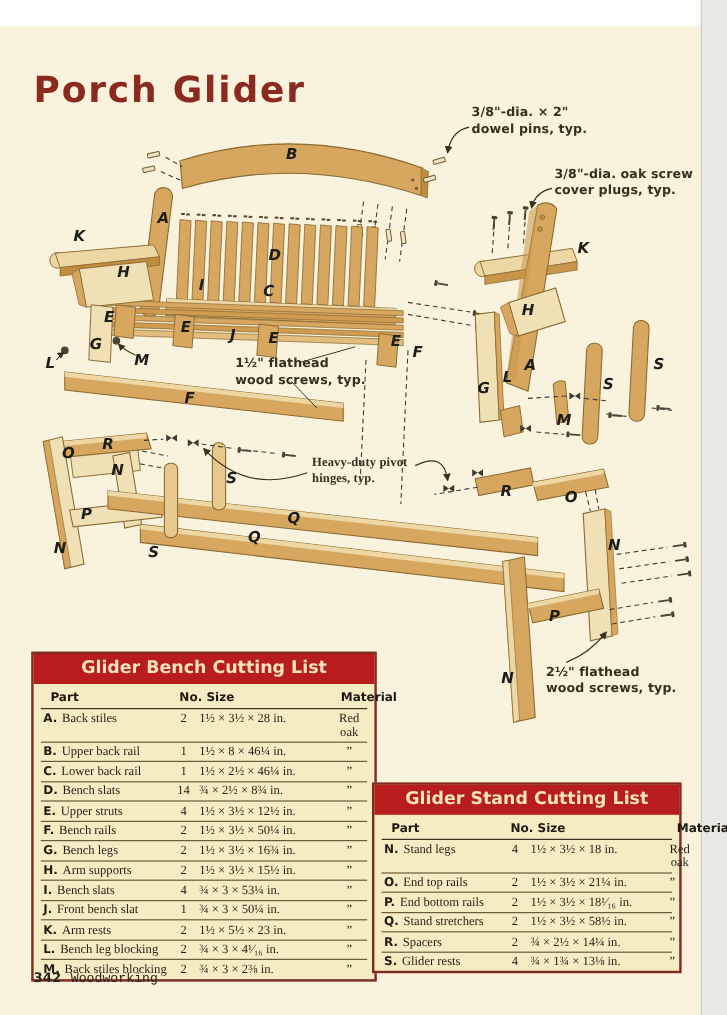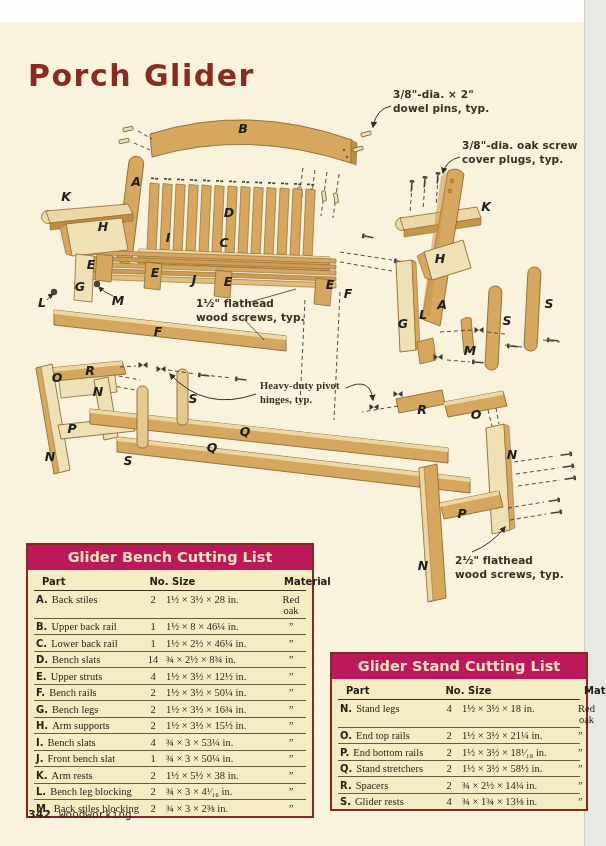--- a/index.html
+++ b/index.html
@@ -29,21 +29,21 @@
   .annotation {
     position:absolute; z-index:2; white-space:pre-line;
     font:bold 10.5px "DejaVu Sans", sans-serif; line-height:1.3;
     color:#35311f; letter-spacing:0.1px;
   }
   .cut-table {
     position:absolute; z-index:3; background:#f6ecc3;
     border:2px solid #7d2a1f; box-sizing:border-box;
   }
   .cut-title {
-    background:#be185d; color:#f2e3bd; text-align:center;
+    background:#b91c1c; color:#f2e3bd; text-align:center;
     font:bold 14.5px "DejaVu Sans", sans-serif; padding:4px 0 5px;
   }
   .cut-head {
     display:grid; padding:6px 8px 3px; font:bold 10px "DejaVu Sans", sans-serif;
     color:#1d1a12; border-bottom:1.5px solid #3c2f1b; margin:0 6px;
   }
   .cut-rows { margin:0 6px; }
   .cut-row {
     display:grid; padding:2.5px 2px 2px;
     font:10.5px "Liberation Serif", serif; color:#241f14;
@@ -479,21 +479,21 @@
         <span class="cell-no">1</span>
         <span class="cell-size">¾ × 3 × 50¼ in.</span>
         <span class="cell-mat">”</span>
       </div>
       <div class="cut-row bench-grid">
         <span class="cell-part">
           <span class="cell-letter">K.</span>
           <span class="cell-name">Arm rests</span>
         </span>
         <span class="cell-no">2</span>
-        <span class="cell-size">1½ × 5½ × 38 in.</span>
+        <span class="cell-size">1½ × 5½ × 23 in.</span>
         <span class="cell-mat">”</span>
       </div>
       <div class="cut-row bench-grid">
         <span class="cell-part">
           <span class="cell-letter">L.</span>
           <span class="cell-name">Bench leg blocking</span>
         </span>
         <span class="cell-no">2</span>
         <span class="cell-size">¾ × 3 × 4¹⁄₁₆ in.</span>
         <span class="cell-mat">”</span>
@@ -503,21 +503,21 @@
           <span class="cell-letter">M.</span>
           <span class="cell-name">Back stiles blocking</span>
         </span>
         <span class="cell-no">2</span>
         <span class="cell-size">¾ × 3 × 2⅜ in.</span>
         <span class="cell-mat">”</span>
       </div>
     </div>
 </div>
 
-<div class="cut-table" style="left:310px; top:652px; width:258px;margin-left:20px;">
+<div class="cut-table" style="left:310px; top:652px; width:258px;">
   <div class="cut-title">Glider Stand Cutting List</div>
   <div class="cut-head stand-grid">
     <span>Part</span>
     <span class="cell-no">No.</span>
     <span>Size</span>
     <span class="cell-mat">Material</span>
   </div>
   <div class="cut-rows" id="stand-rows">
       <div class="cut-row stand-grid">
         <span class="cell-part">

